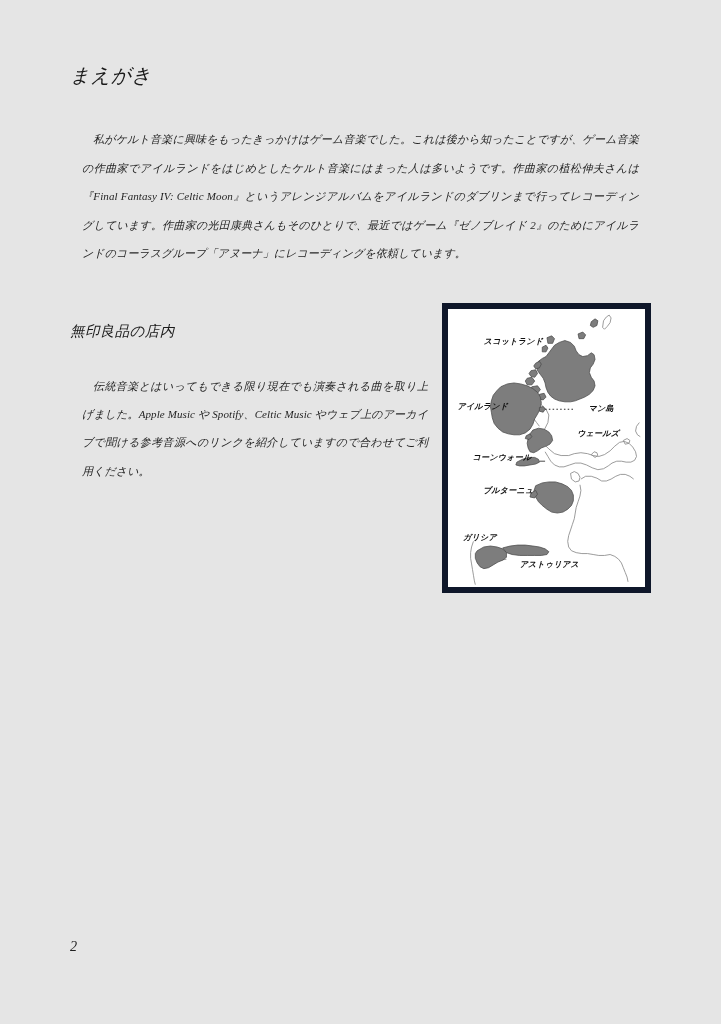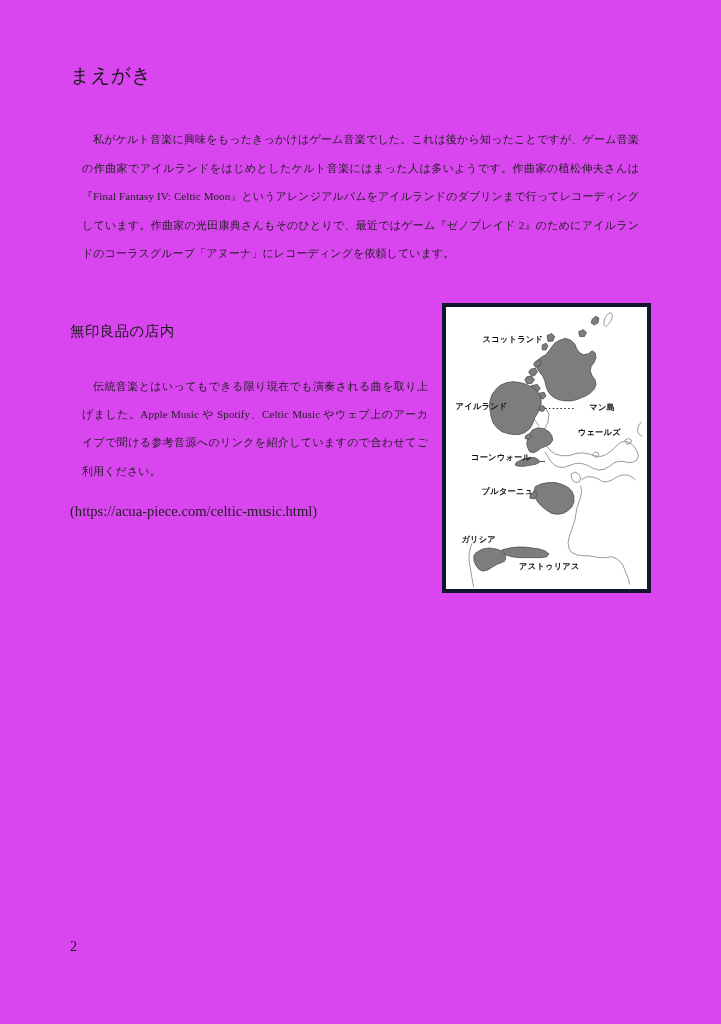--- a/index.html
+++ b/index.html
@@ -11,21 +11,22 @@
     width: 721px;
     height: 1024px;
     position: relative;
     font-family: "Liberation Serif", "DejaVu Serif", serif;
     color: #1a1a1a;
     overflow: hidden;
   }
   .page {
     position: absolute;
     inset: 0;
-    background: #d946ef;
+    background: #e5e5e5;
+    font-style: italic;
   }
   .content {
     position: absolute;
     left: 70px;
     top: 62px;
     width: 581px;
   }
   h1.chapter-title {
     font-family: "DejaVu Sans", "Liberation Sans", sans-serif;
     font-size: 19.5px;
@@ -58,21 +59,21 @@
   
   .wrap-block {
     position: relative;
     overflow: hidden;
   }
   .map-float {
     float: right;
     width: 209px;
     height: 290px;
     margin: 0 0 6px 14px;
-    border: 4px solid #0f172a;
+    border: 6px solid #0f172a;
     background: #ffffff;
     box-sizing: border-box;
     position: relative;
   }
   .map-float svg {
     display: block;
     width: 100%;
     height: 100%;
   }
   .map-label {
@@ -229,21 +230,20 @@
 
 
       <div class="spacer-sm"></div>
 
       <h2 class="section-title">無印良品の店内</h2>
 
       <div class="spacer-sm"></div>
 
       <p class="body-text">伝統音楽とはいってもできる限り現在でも演奏される曲を取り上げました。Apple Music や Spotify、Celtic Music やウェブ上のアーカイブで聞ける参考音源へのリンクを紹介していますので合わせてご利用ください。</p>
 
-      <p class="url-line">(https://acua-piece.com/celtic-music.html)</p>
 
     </div>
 
   </div>
 
   <div class="page-number">2</div>
 
 </div>
 
 </body></html>

